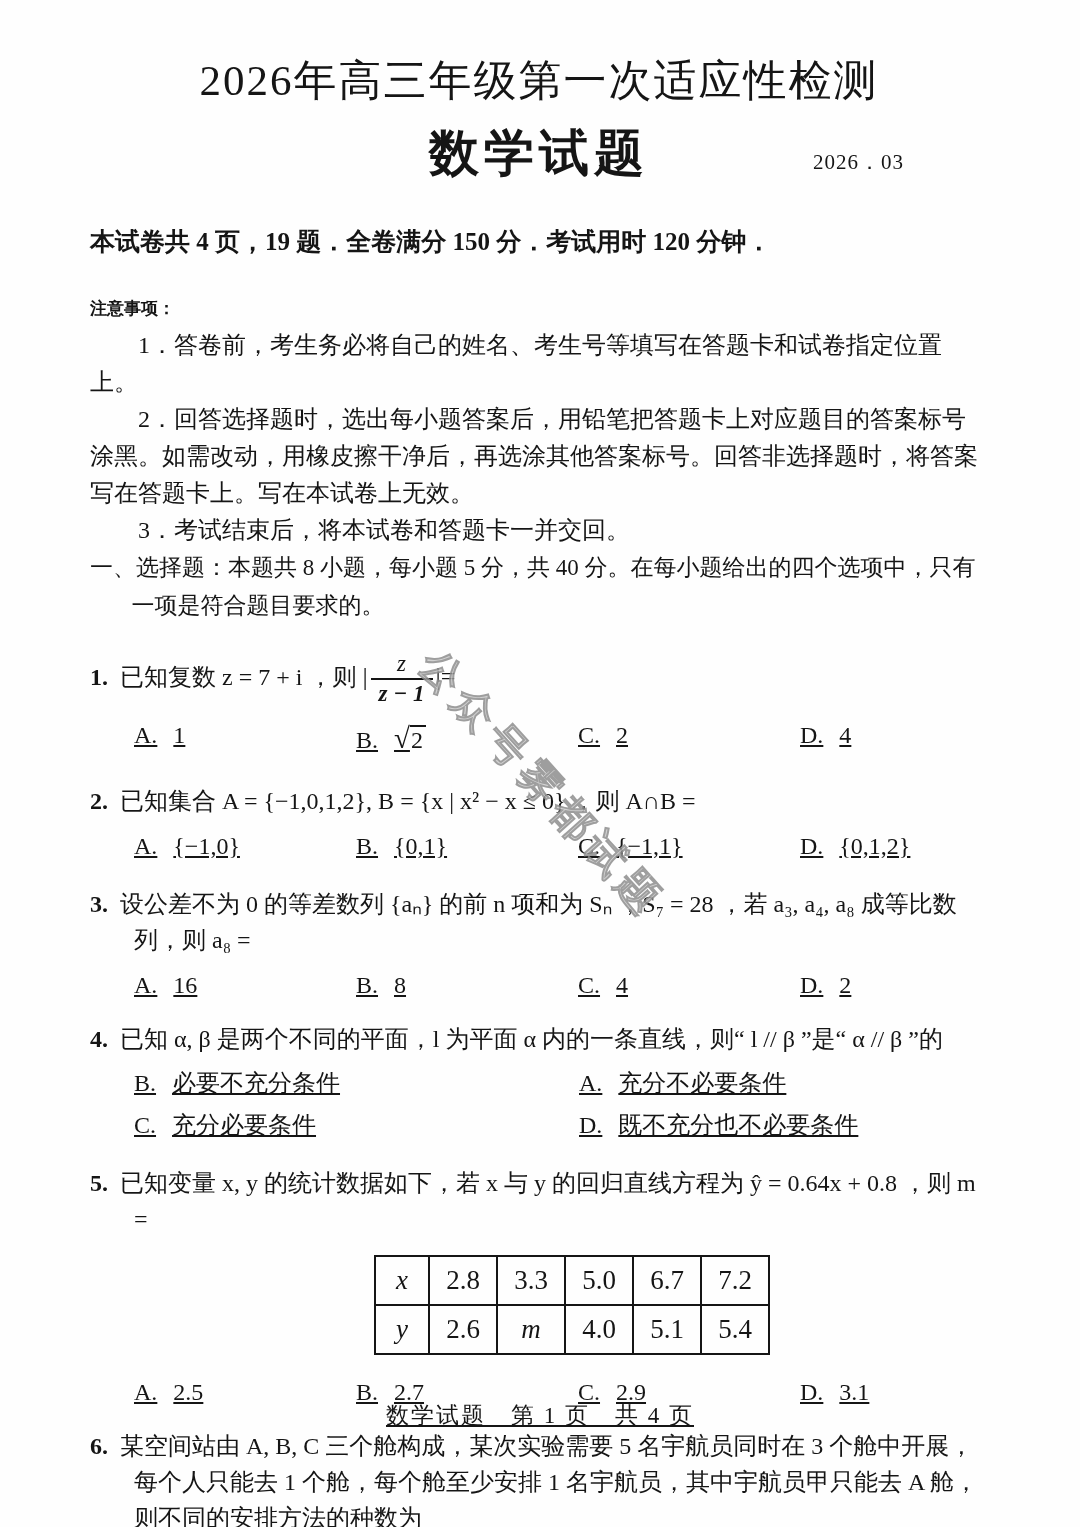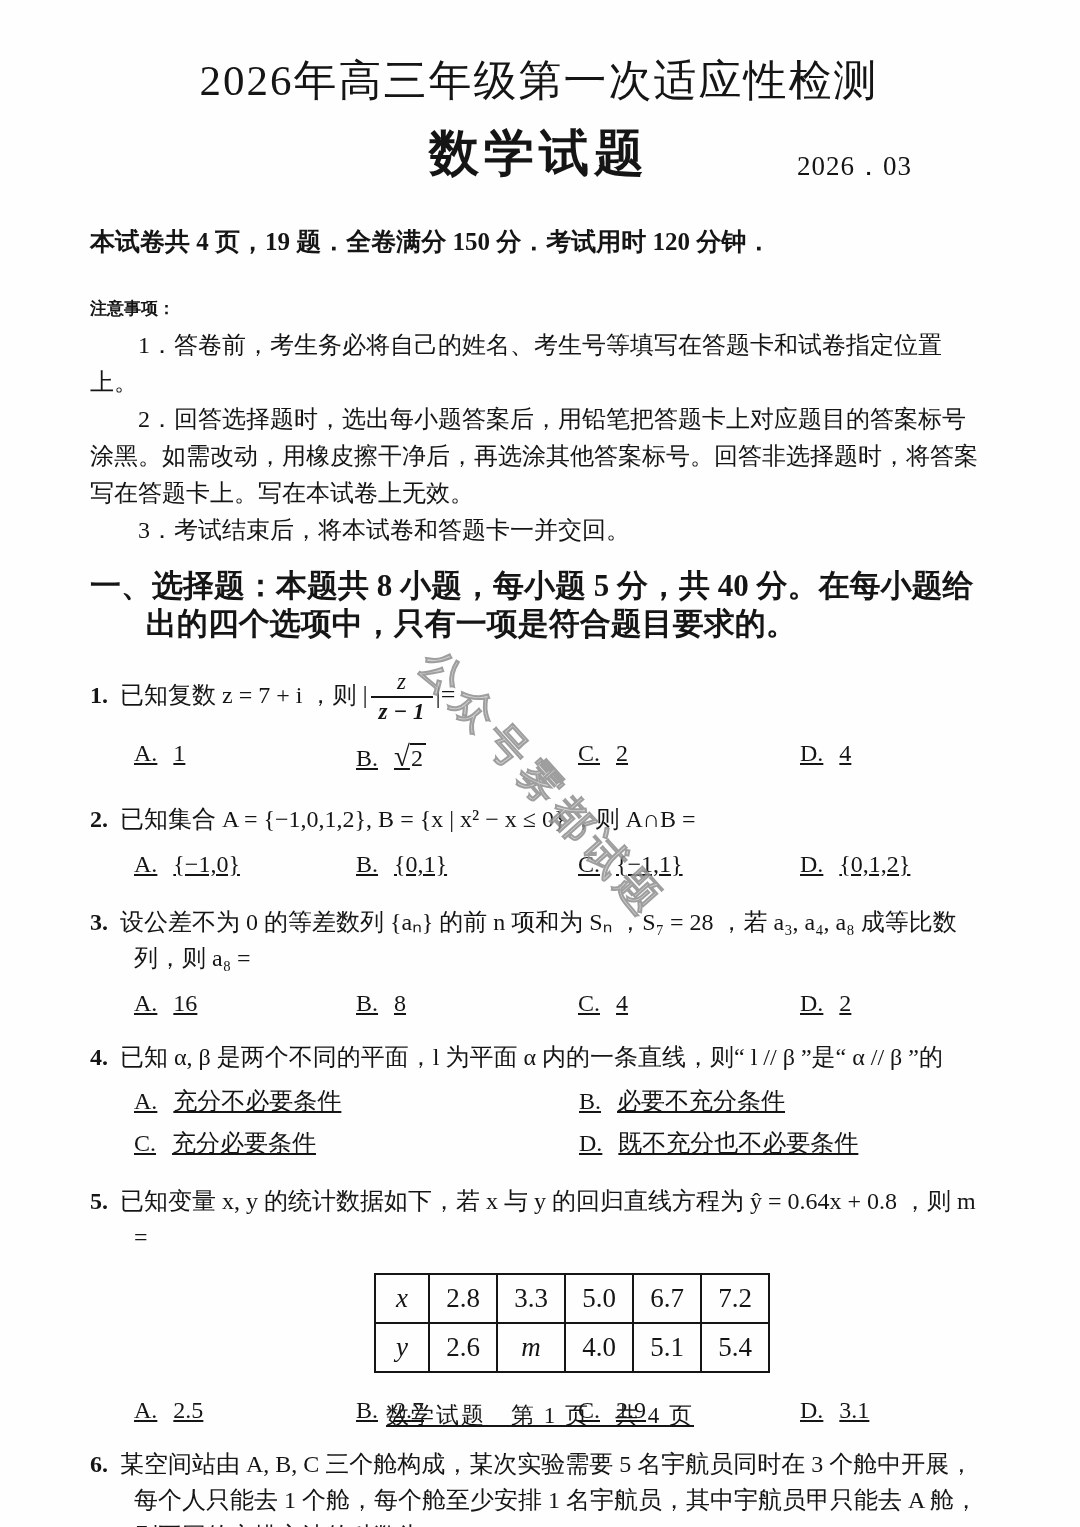--- a/index.html
+++ b/index.html
@@ -22,39 +22,39 @@
   }
   .subtitle {
     margin-top: 10px;
     text-align: center;
     font-size: 50px;
     font-weight: bold;
     letter-spacing: 5px;
   }
   .date {
     position: absolute;
-    top: 148px; right: 168px;
-    font-size: 27px;
+    top: 148px; right: 176px;
+    font-size: 21px;
     letter-spacing: 1px;
   }
   .meta {
     margin-top: 38px;
     text-align: left;
     font-size: 25px;
     font-weight: bold;
   }
 
   .notice { margin-top: 32px; font-size: 24px; line-height: 37px; }
   .notice-heading { font-weight: bold; font-size: 17px; }
   .notice-item { text-indent: 2em; }
 
   .section-heading {
-    margin-top: 18px;
-    font-size: 31px;
-    font-weight: bold;
+    margin-top: 0;
+    font-size: 23px;
+    font-weight: normal;
     line-height: 38px;
     padding-left: 1.8em;
     text-indent: -1.8em;
   }
 
   .q {
     font-size: 24px;
     line-height: 36px;
     padding-left: 44px;
     text-indent: -44px;
@@ -184,22 +184,22 @@
     <span class="opt"><span class="olabel">B.</span><span>8</span></span>
     <span class="opt"><span class="olabel">C.</span><span>4</span></span>
     <span class="opt"><span class="olabel">D.</span><span>2</span></span>
   </div>
 
   <div class="q q4">
     <span class="qnum">4.</span><span>已知 α, β 是两个不同的平面，l 为平面 α 内的一条直线，则“ l // β ”是“ α // β ”的</span>
   </div>
   <div class="opts-2col">
     <div class="row">
+      <span class="opt"><span class="olabel">B.</span><span>必要不充分条件</span></span>
       <span class="opt"><span class="olabel">A.</span><span>充分不必要条件</span></span>
-      <span class="opt"><span class="olabel">B.</span><span>必要不充分条件</span></span>
     </div>
     <div class="row">
       <span class="opt"><span class="olabel">C.</span><span>充分必要条件</span></span>
       <span class="opt"><span class="olabel">D.</span><span>既不充分也不必要条件</span></span>
     </div>
   </div>
 
   <div class="q q5">
     <span class="qnum">5.</span><span>已知变量 x, y 的统计数据如下，若 x 与 y 的回归直线方程为 ŷ = 0.64x + 0.8 ，则 m =</span>
   </div>

